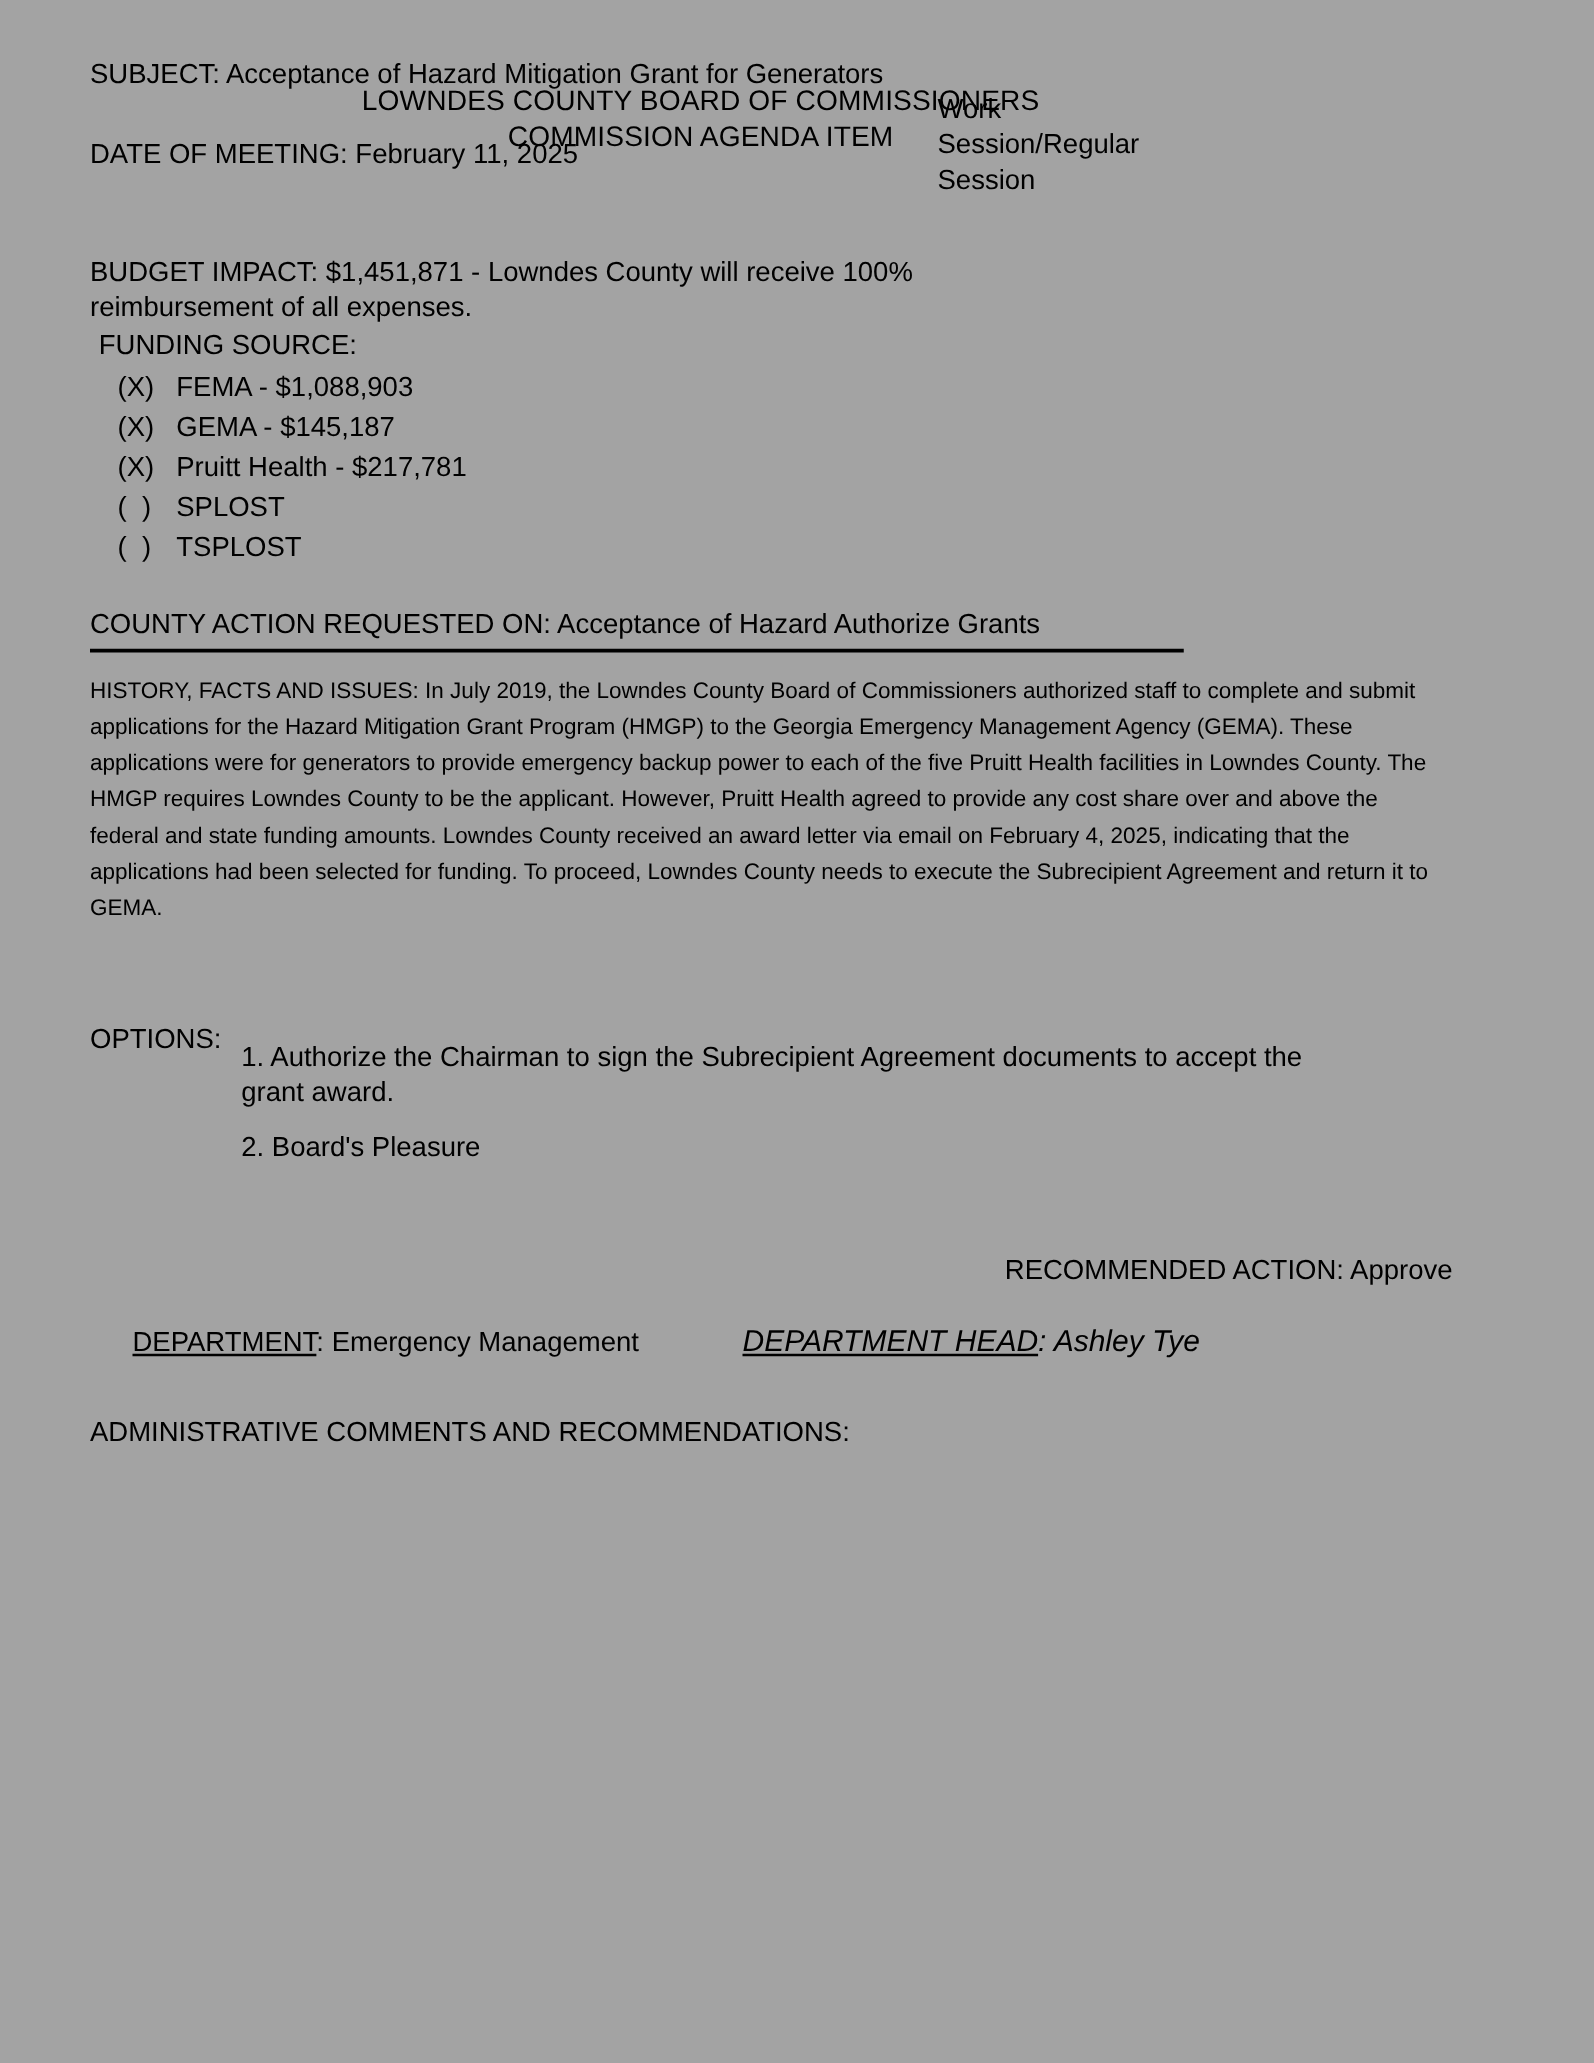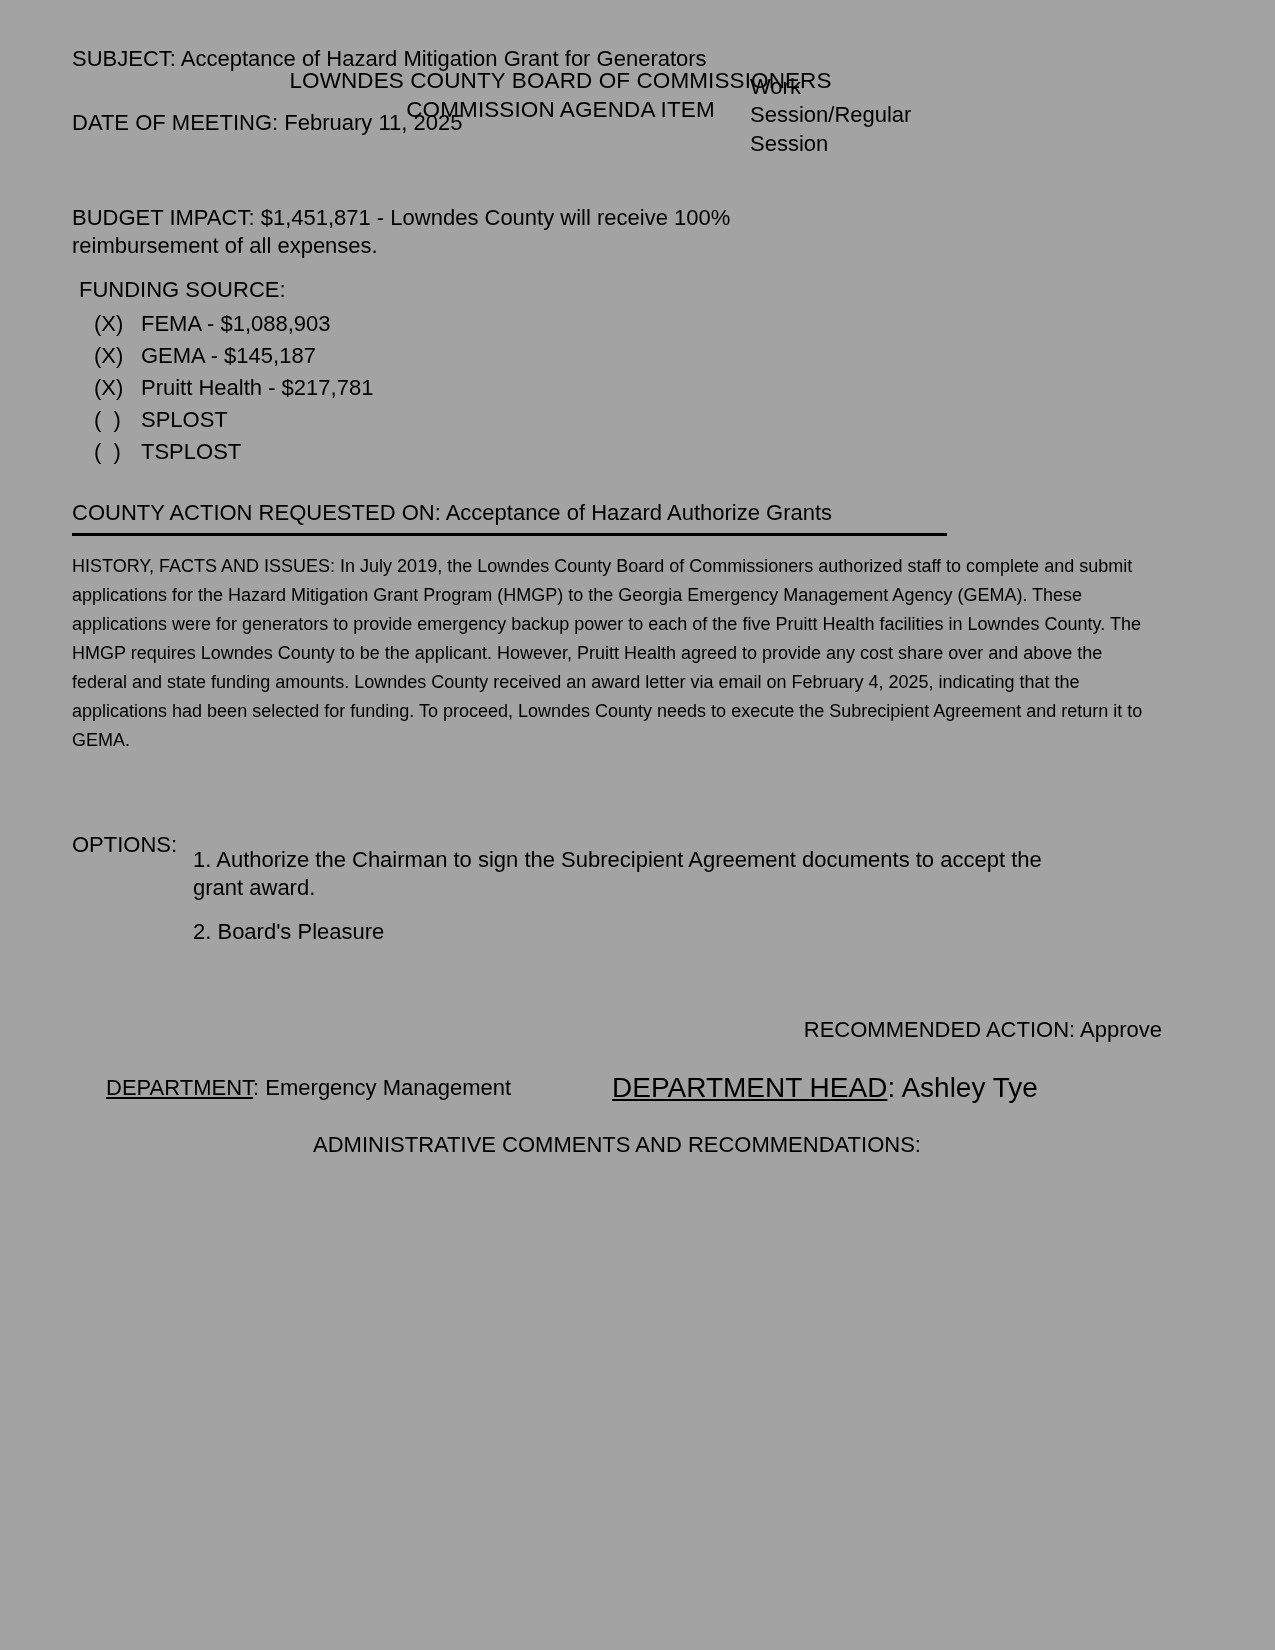--- a/index.html
+++ b/index.html
@@ -66,21 +66,21 @@
 
   .budget-block {
     margin-top: 9px;
   }
   .budget-block .line {
     max-width: 700px;
   }
 
   .funding-head {
     padding-left: 7px;
-    margin-top: 15px;
+    margin-top: 1px;
   }
 
   .fund-list {
     margin-top: 4px;
   }
   .fund-item {
     display: flex;
     font-size: 22px;
     line-height: 32px;
     padding-left: 22px;
@@ -150,34 +150,34 @@
     position: absolute;
     left: 0;
     top: 0;
     font-size: 22px;
     line-height: 28.5px;
     white-space: nowrap;
     margin-left: 34px;
   }
   .dept-right {
     position: absolute;
-    left: 540px;
+    left: 522px;
     top: 0;
-    font-size: 28px;
+    font-size: 24px;
     line-height: 28.5px;
     white-space: nowrap;
+    font-style: italic;
   }
   .u {
     text-decoration: underline;
     text-underline-offset: 2px;
   }
 
   .admin-row {
-    margin-top: 27px;
-    text-align: center;
+    margin-top: 42px;
   }
 </style>
 </head>
 <body>
 
 <div class="page">
 
   <div class="title-block">
     <div class="title-line">LOWNDES COUNTY BOARD OF COMMISSIONERS</div>
     <div class="title-line">COMMISSION AGENDA ITEM</div>

